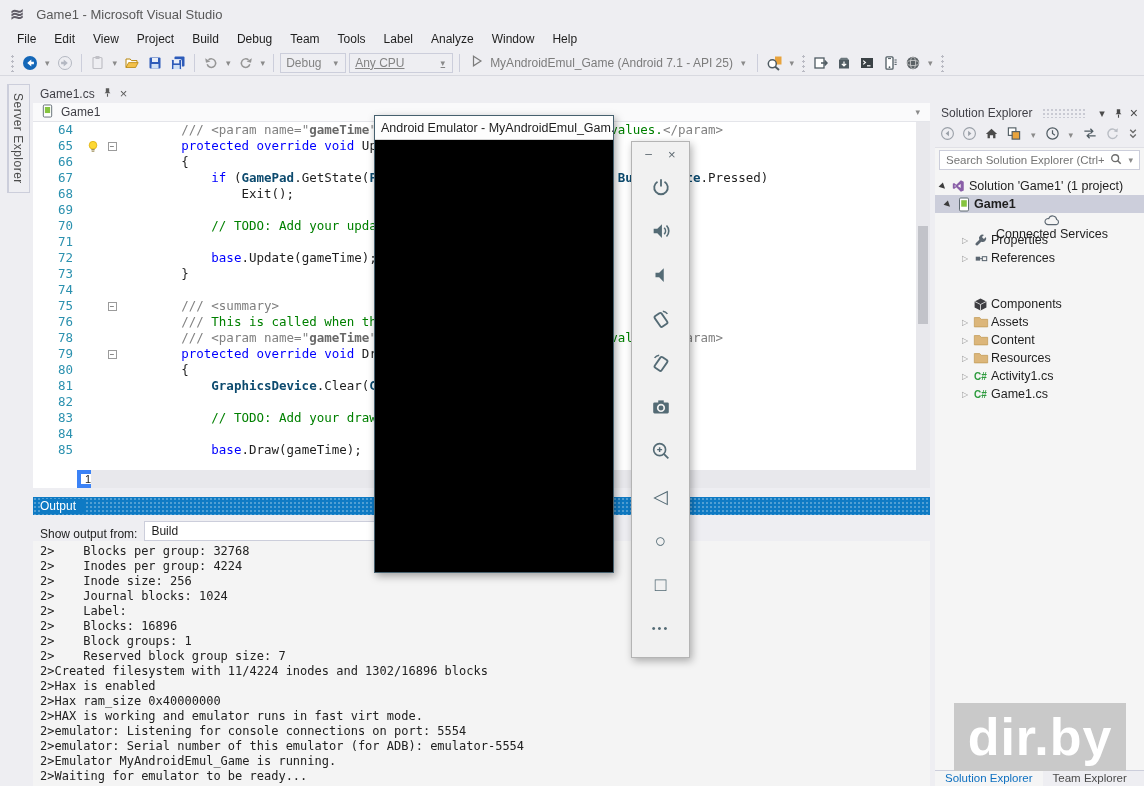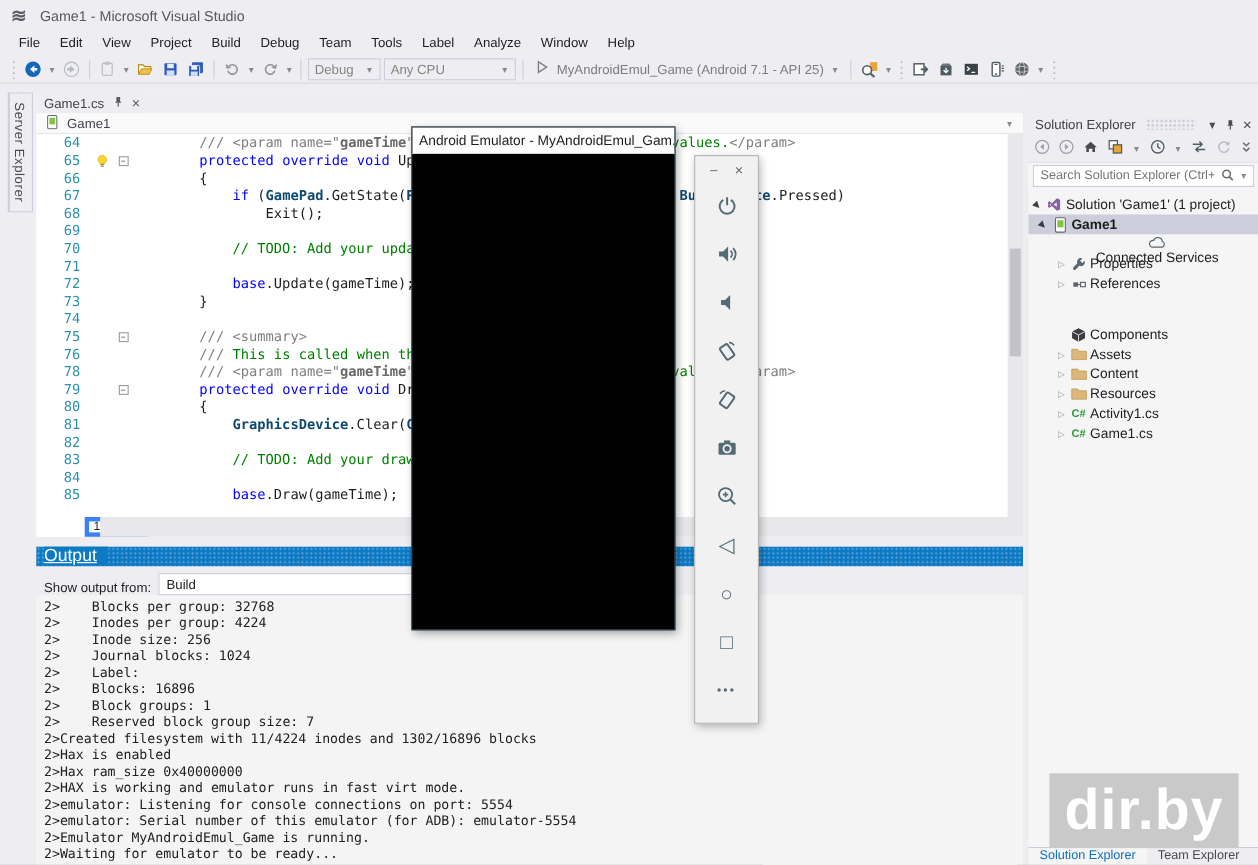--- a/index.html
+++ b/index.html
@@ -56,22 +56,22 @@
   .seg-d{color:#808080;} .seg-g{color:#008000;} .seg-s{color:#696969;font-weight:bold;} .seg-p{color:#1e1e1e;}
   .vscroll{position:absolute;top:38px;right:0;bottom:18px;width:14px;background:#e8e8ec;}
   .vthumb{position:absolute;left:2px;right:2px;top:30%;height:28%;background:#c2c3c9;}
   .zoomctl{position:absolute;left:0;bottom:0;width:58px;height:18px;background:#fff;border:4px solid #3b82f6;
            font-size:11px;display:flex;align-items:center;justify-content:space-between;padding:0 4px;color:#1e1e1e;margin-left:44px;}
   .hscroll{position:absolute;left:58px;right:0;bottom:0;height:18px;background:#e8e8ec;}
 
   
   .output{position:absolute;left:33px;top:497px;width:897px;bottom:0;background:#f4f4f4;}
   .out-header{position:absolute;top:0;left:0;right:0;height:18px;background:#0e7ac4;color:#fff;
-              line-height:18px;padding-left:7px;font-size:16px;
-              background-image:radial-gradient(rgba(255,255,255,.28) .8px,transparent .9px);background-size:4px 4px;text-decoration:underline;}
+              line-height:18px;padding-left:7px;font-size:12px;
+              background-image:radial-gradient(rgba(255,255,255,.28) .8px,transparent .9px);background-size:4px 4px;}
   .out-header span{background:#0e7ac4;padding-right:10px;}
   .out-toolbar{position:absolute;top:18px;left:0;right:0;height:26px;background:#eeeef2;display:flex;
                align-items:flex-end;padding-left:7px;gap:7px;}
   .out-combo{width:460px;height:20px;background:#fff;border:1px solid #cccedb;display:flex;align-items:center;
              justify-content:space-between;padding:0 6px;}
   .out-body{position:absolute;top:44px;left:0;right:0;bottom:0;padding:3px 0 0 7px;overflow:hidden;
             font-family:"DejaVu Sans Mono","Liberation Mono",monospace;font-size:12px;color:#212121;}
   .out-line{height:15px;line-height:15px;white-space:pre;}
 
   
@@ -221,21 +221,21 @@
             <path d="M13.8 3.2 l-0.8 4.6 -4.4 -1.4 z" fill="#969696"></path>
           </svg>
         </span>
       </span>
       <span class="caret">▾</span>
       <span class="sep"></span>
       <div class="combo" style="width: 66px;">
         <span>Debug</span>
         <span class="caret">▾</span>
       </div>
-      <div class="combo" style="width: 120px;">
+      <div class="combo" style="width: 104px; text-decoration: underline;">
         <span>Any CPU</span>
         <span class="caret">▾</span>
       </div>
       <span class="sep"></span>
       <div class="run-target">
         <span class="ic"><svg width="14" height="14" viewBox="0 0 16 16">
             <path d="M4 2.5 L12.5 8 L4 13.5 z" fill="none" stroke="#7c7c7c" stroke-width="1.4"></path>
           </svg></span>
         <span>MyAndroidEmul_Game (Android 7.1 - API 25)</span>
         <span class="caret">▾</span>

